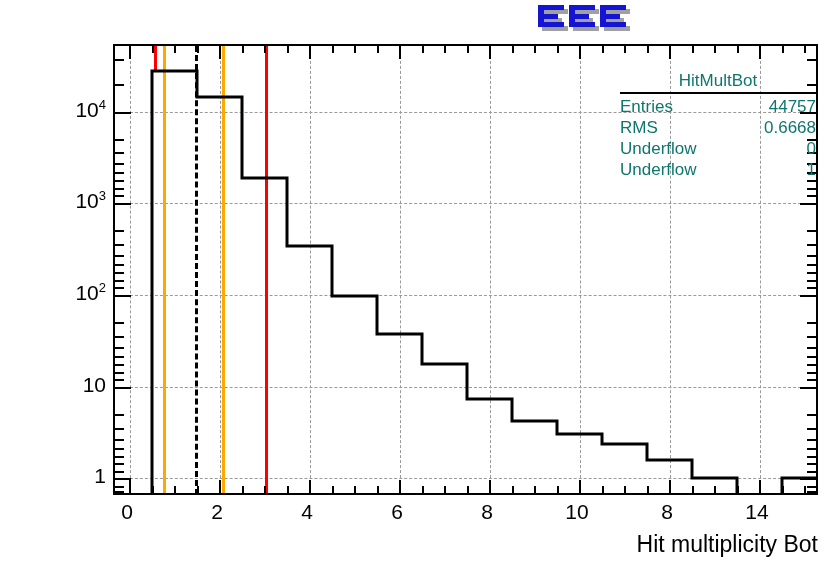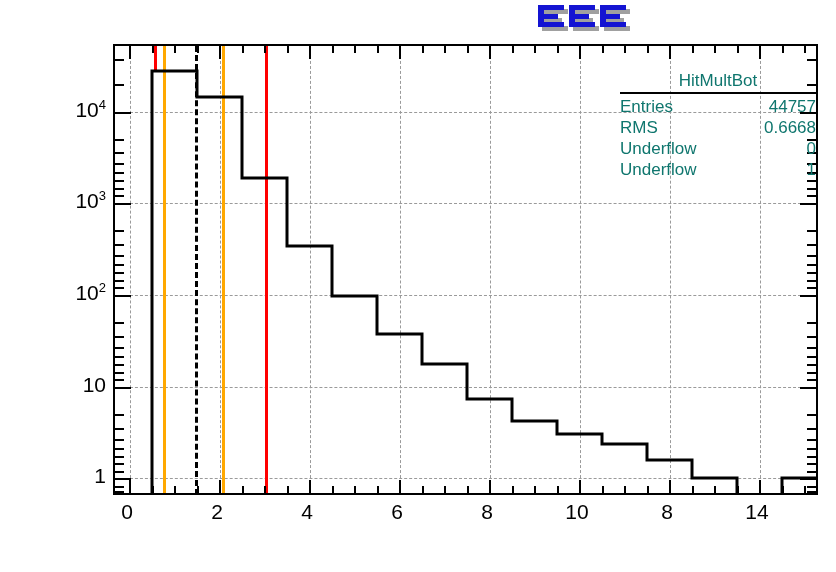--- a/index.html
+++ b/index.html
@@ -436,20 +436,21 @@
 
   <div class="xlabel" style="left:97px; width:60px;">0</div>
   <div class="xlabel" style="left:187px; width:60px;">2</div>
   <div class="xlabel" style="left:277px; width:60px;">4</div>
   <div class="xlabel" style="left:367px; width:60px;">6</div>
   <div class="xlabel" style="left:457px; width:60px;">8</div>
   <div class="xlabel" style="left:547px; width:60px;">10</div>
   <div class="xlabel" style="left:637px; width:60px;">8</div>
   <div class="xlabel" style="left:727px; width:60px;">14</div>
 
+  <div id="xaxis-title">Hit multiplicity Bot</div>
 
   <div id="stats-box">
     <div id="stats-title">HitMultBot</div>
     <div class="stat-row">
       <span class="k">Entries</span>
       <span class="v">44757</span>
     </div>
     <div class="stat-row">
       <span class="k">RMS</span>
       <span class="v">0.6668</span>

